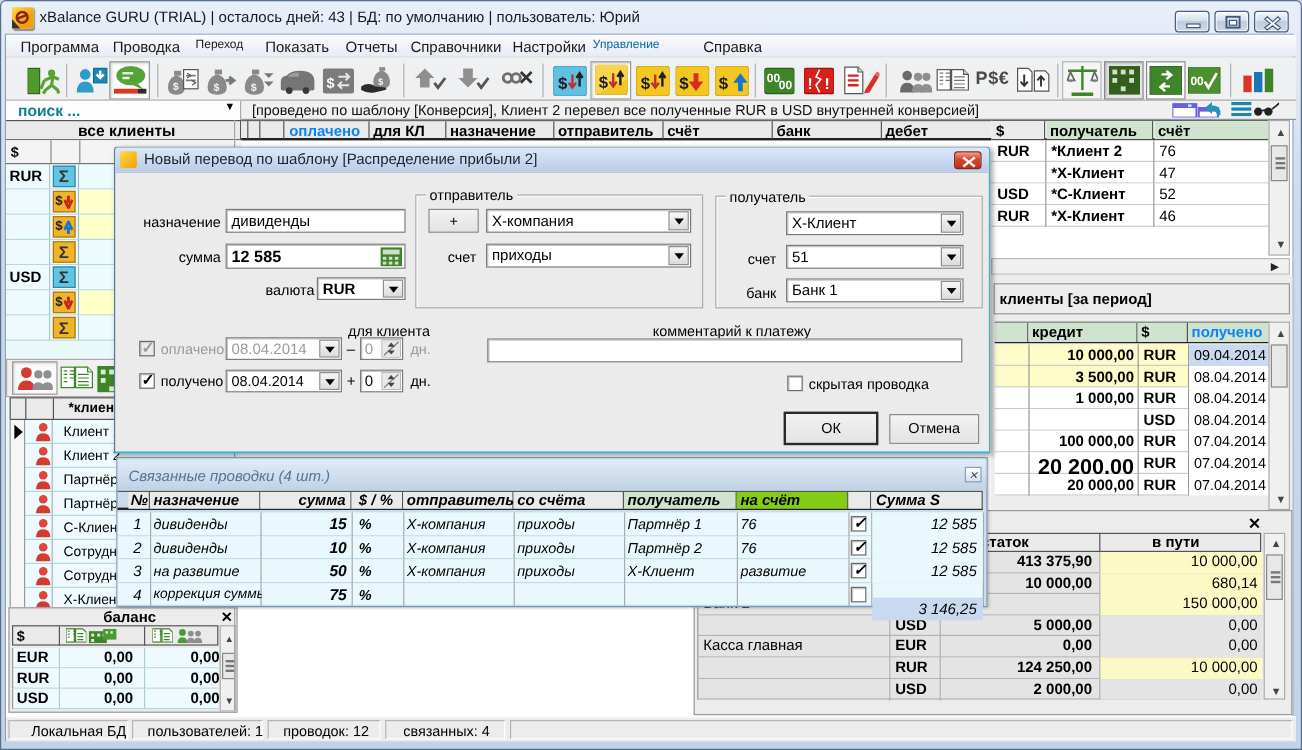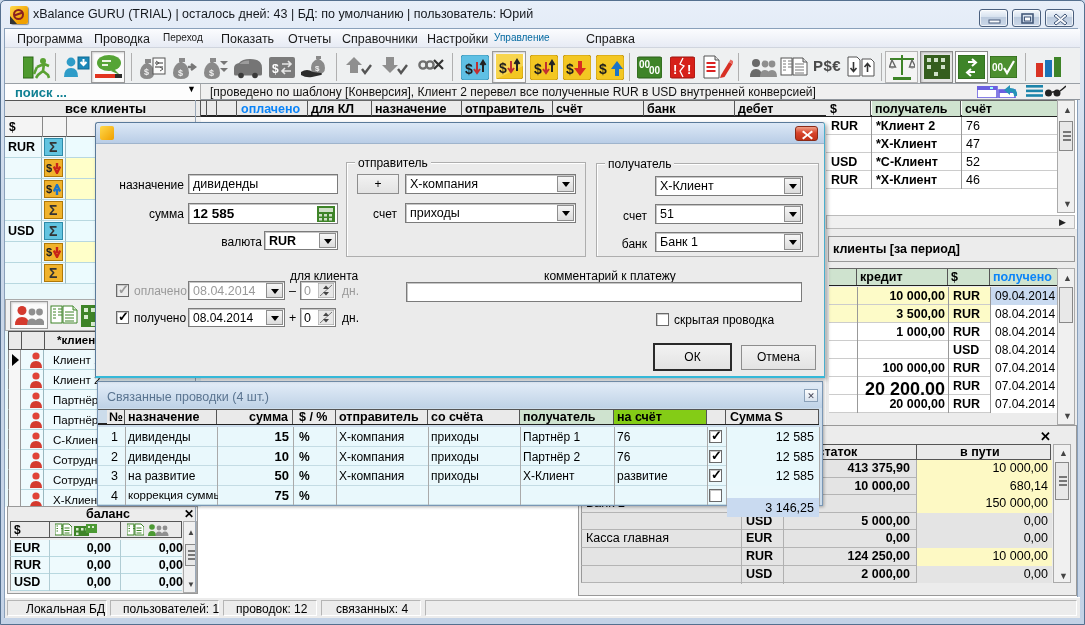--- a/index.html
+++ b/index.html
@@ -815,21 +815,21 @@
 <div class="a" style="left:1053px;top:444px;width:18px;height:139px;background:#f0f0f0;border:1px solid #aaa;">
     <div class="a" style="left:5px;top:3px;font-size:9px;color:#444;">▲</div>
     <div class="a" style="left:1px;top:17px;width:14px;height:38px;background:#e8e8e8;border:1px solid #888;">
       <div class="a" style="left:3px;top:13px;width:8px;height:1.5px;background:#777;"></div>
       <div class="a" style="left:3px;top:17px;width:8px;height:1.5px;background:#777;"></div>
       <div class="a" style="left:3px;top:21px;width:8px;height:1.5px;background:#777;"></div>
     </div>
     <div class="a" style="left:5px;top:126px;font-size:9px;color:#444;">▼</div>
   </div>
 
-<div class="a" style="left:97px; top:381px; width:726px; height:125px; background:#ccdceb; border:1px solid #7a97b5; box-shadow:1px 1px 3px rgba(0,0,0,.3); z-index:10;">
+<div class="a" style="left:97px; top:381px; width:726px; height:125px; background:#ccdceb; border:1px solid #7a97b5; box-shadow:1px 1px 3px rgba(0,0,0,.3); z-index:10;font-style:italic;">
   <div class="a" style="left:0; top:0; width:100%; height:26px; background:linear-gradient(#e3edf8,#bfd2e6);">
     <span style="position:absolute; left:9px; top:8px; font-size:12.5px; color:#5a7490;">Связанные проводки (4 шт.)</span>
     <div class="a" style="left:706px; top:7px; width:14px; height:13px; background:linear-gradient(#fdfdfd,#d8e2ee); border:1px solid #8aa0b8; font-size:9px; text-align:center; line-height:12px; color:#445;">✕</div>
   </div>
   <div class="a" style="left:0px;top:27px;width:721px;height:16px;border-top:1px solid #555;border-bottom:2px solid #222;">
       <div class="a" style="left:9px;top:0;width:18px;height:14px;background:#eaeaea;border-right:1px solid #555;">
         <span class="b" style="position:absolute;left:2px;top:0px;font-size:12.5px;">№</span>
       </div>
       <div class="a" style="left:27px;top:0;width:92px;height:14px;background:#eaeaea;border-right:1px solid #555;">
         <span class="b" style="position:absolute;left:3px;top:0px;font-size:12.5px;">назначение</span>
@@ -951,20 +951,21 @@
       <div class="chk" style="left:611px;top:3px;"></div>
       <div class="a" style="left:629px;top:12px;width:92px;height:19.4px;background:#c9daf0;">
         <span style="position:absolute;right:5px;top:3px;font-size:12.5px;">3 146,25</span>
       </div>
     </div>
 </div>
 
 <div class="a" style="left:95px; top:122px; width:730px; height:256px; background:#ebebeb; border:1px solid #5a7a9a; border-bottom:2px solid #35b8d8; border-right:1.5px solid #49aecd; border-radius:3px 3px 0 0; box-shadow:2px 2px 4px rgba(0,0,0,.35); z-index:20;">
   <div class="a" style="left:0; top:0; width:100%; height:21px; background:linear-gradient(#dce8f6,#b9cde6); border-radius:3px 3px 0 0; border-bottom:1px solid #9fb4cc;">
     <div class="a" style="left:4px;top:3px;width:14px;height:14px;background:linear-gradient(135deg,#ffd84a,#f0a000);border-radius:2px;"></div>
+    <span style="position:absolute; left:24px; top:3px; font-size:12.5px; color:#1c2430;">Новый перевод по шаблону [Распределение прибыли 2]</span>
     <div class="a" style="left:699px; top:3px; width:23px; height:15px; background:linear-gradient(#f0a088,#d8442c 45%,#c03018); border:1px solid #8a2a18; border-radius:3px;"><svg width="23" height="15">
           <path d="M7.5 3.5 L11.5 7 L15.5 3.5 L17 5 L13 8 L17 11 L15.5 12.5 L11.5 9 L7.5 12.5 L6 11 L10 8 L6 5 Z" fill="#fff"></path>
         </svg></div>
   </div>
   <span style="position:absolute;left:-62px;top:55px;width:150px;text-align:right;font-size:12px;color:#000;">назначение</span>
     <span style="position:absolute;left:-62px;top:84px;width:150px;text-align:right;font-size:12px;color:#000;">сумма</span>
     <span style="position:absolute;left:16px;top:112px;width:150px;text-align:right;font-size:12px;color:#000;">валюта</span>
     <div class="field" style="left:92px;top:51px;width:150px;height:20px;">
       <span style="position:absolute;left:4px;top:2px;font-size:12.5px;">дивиденды</span>
     </div>

